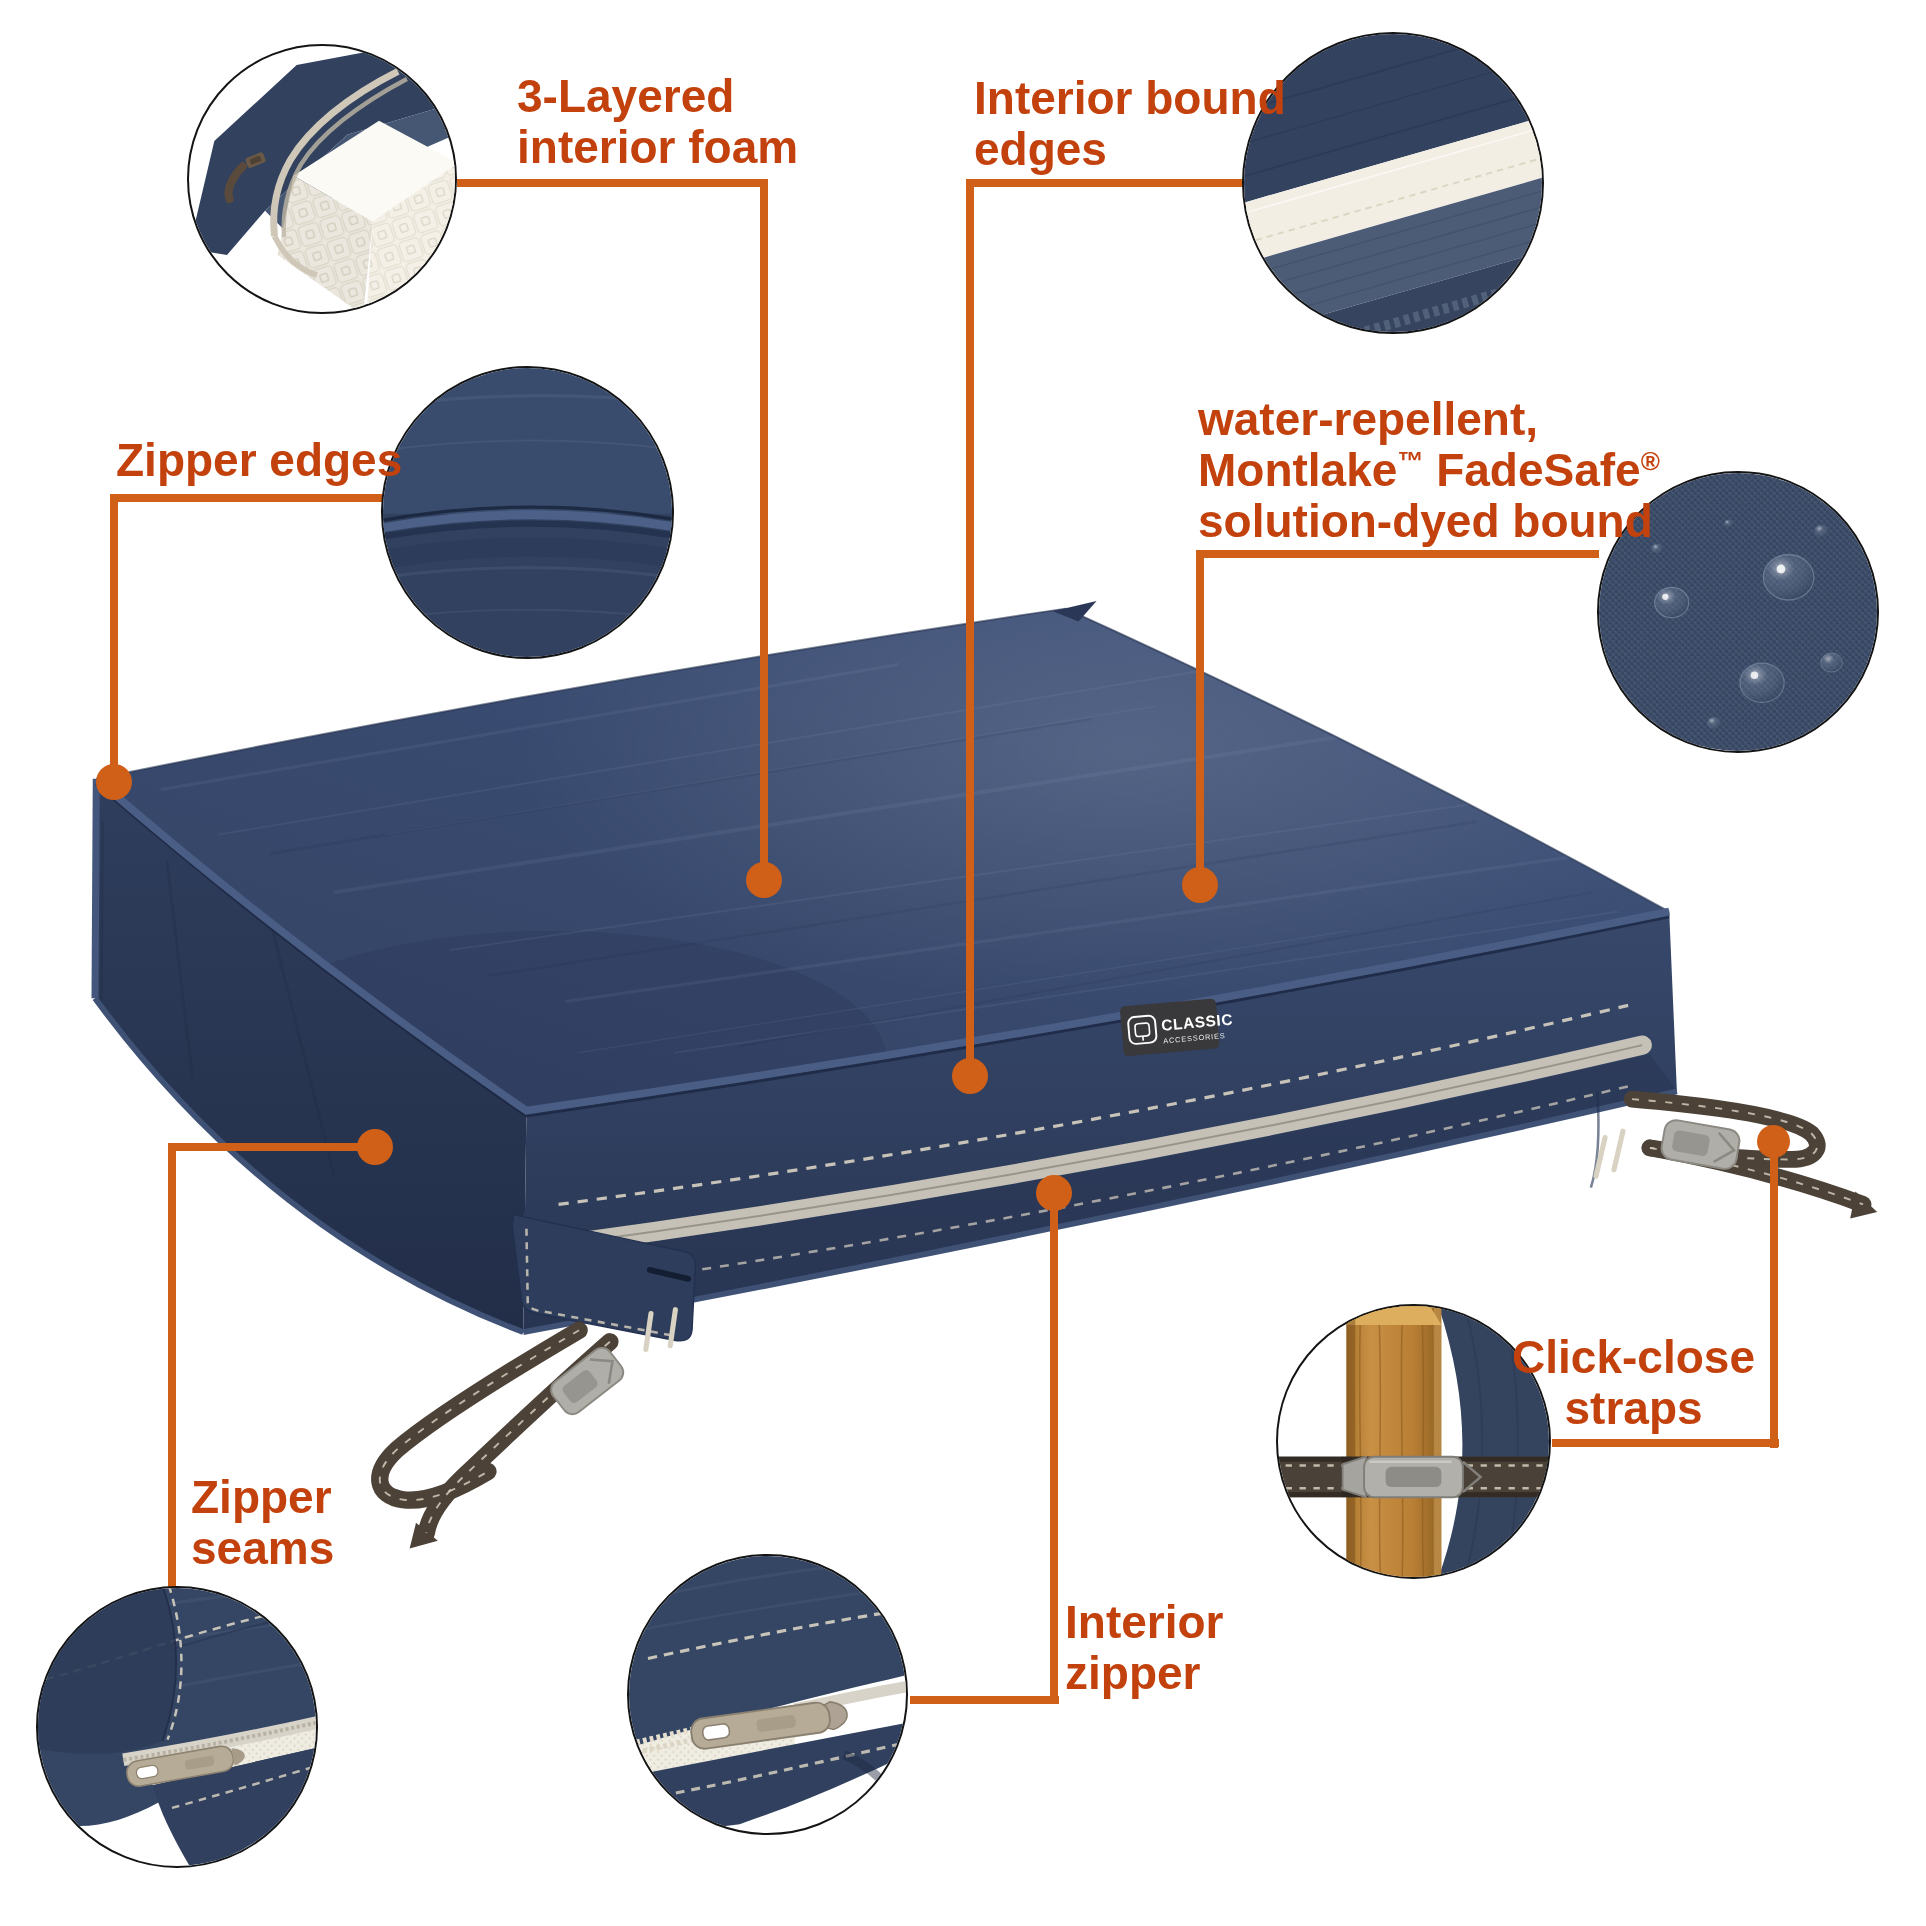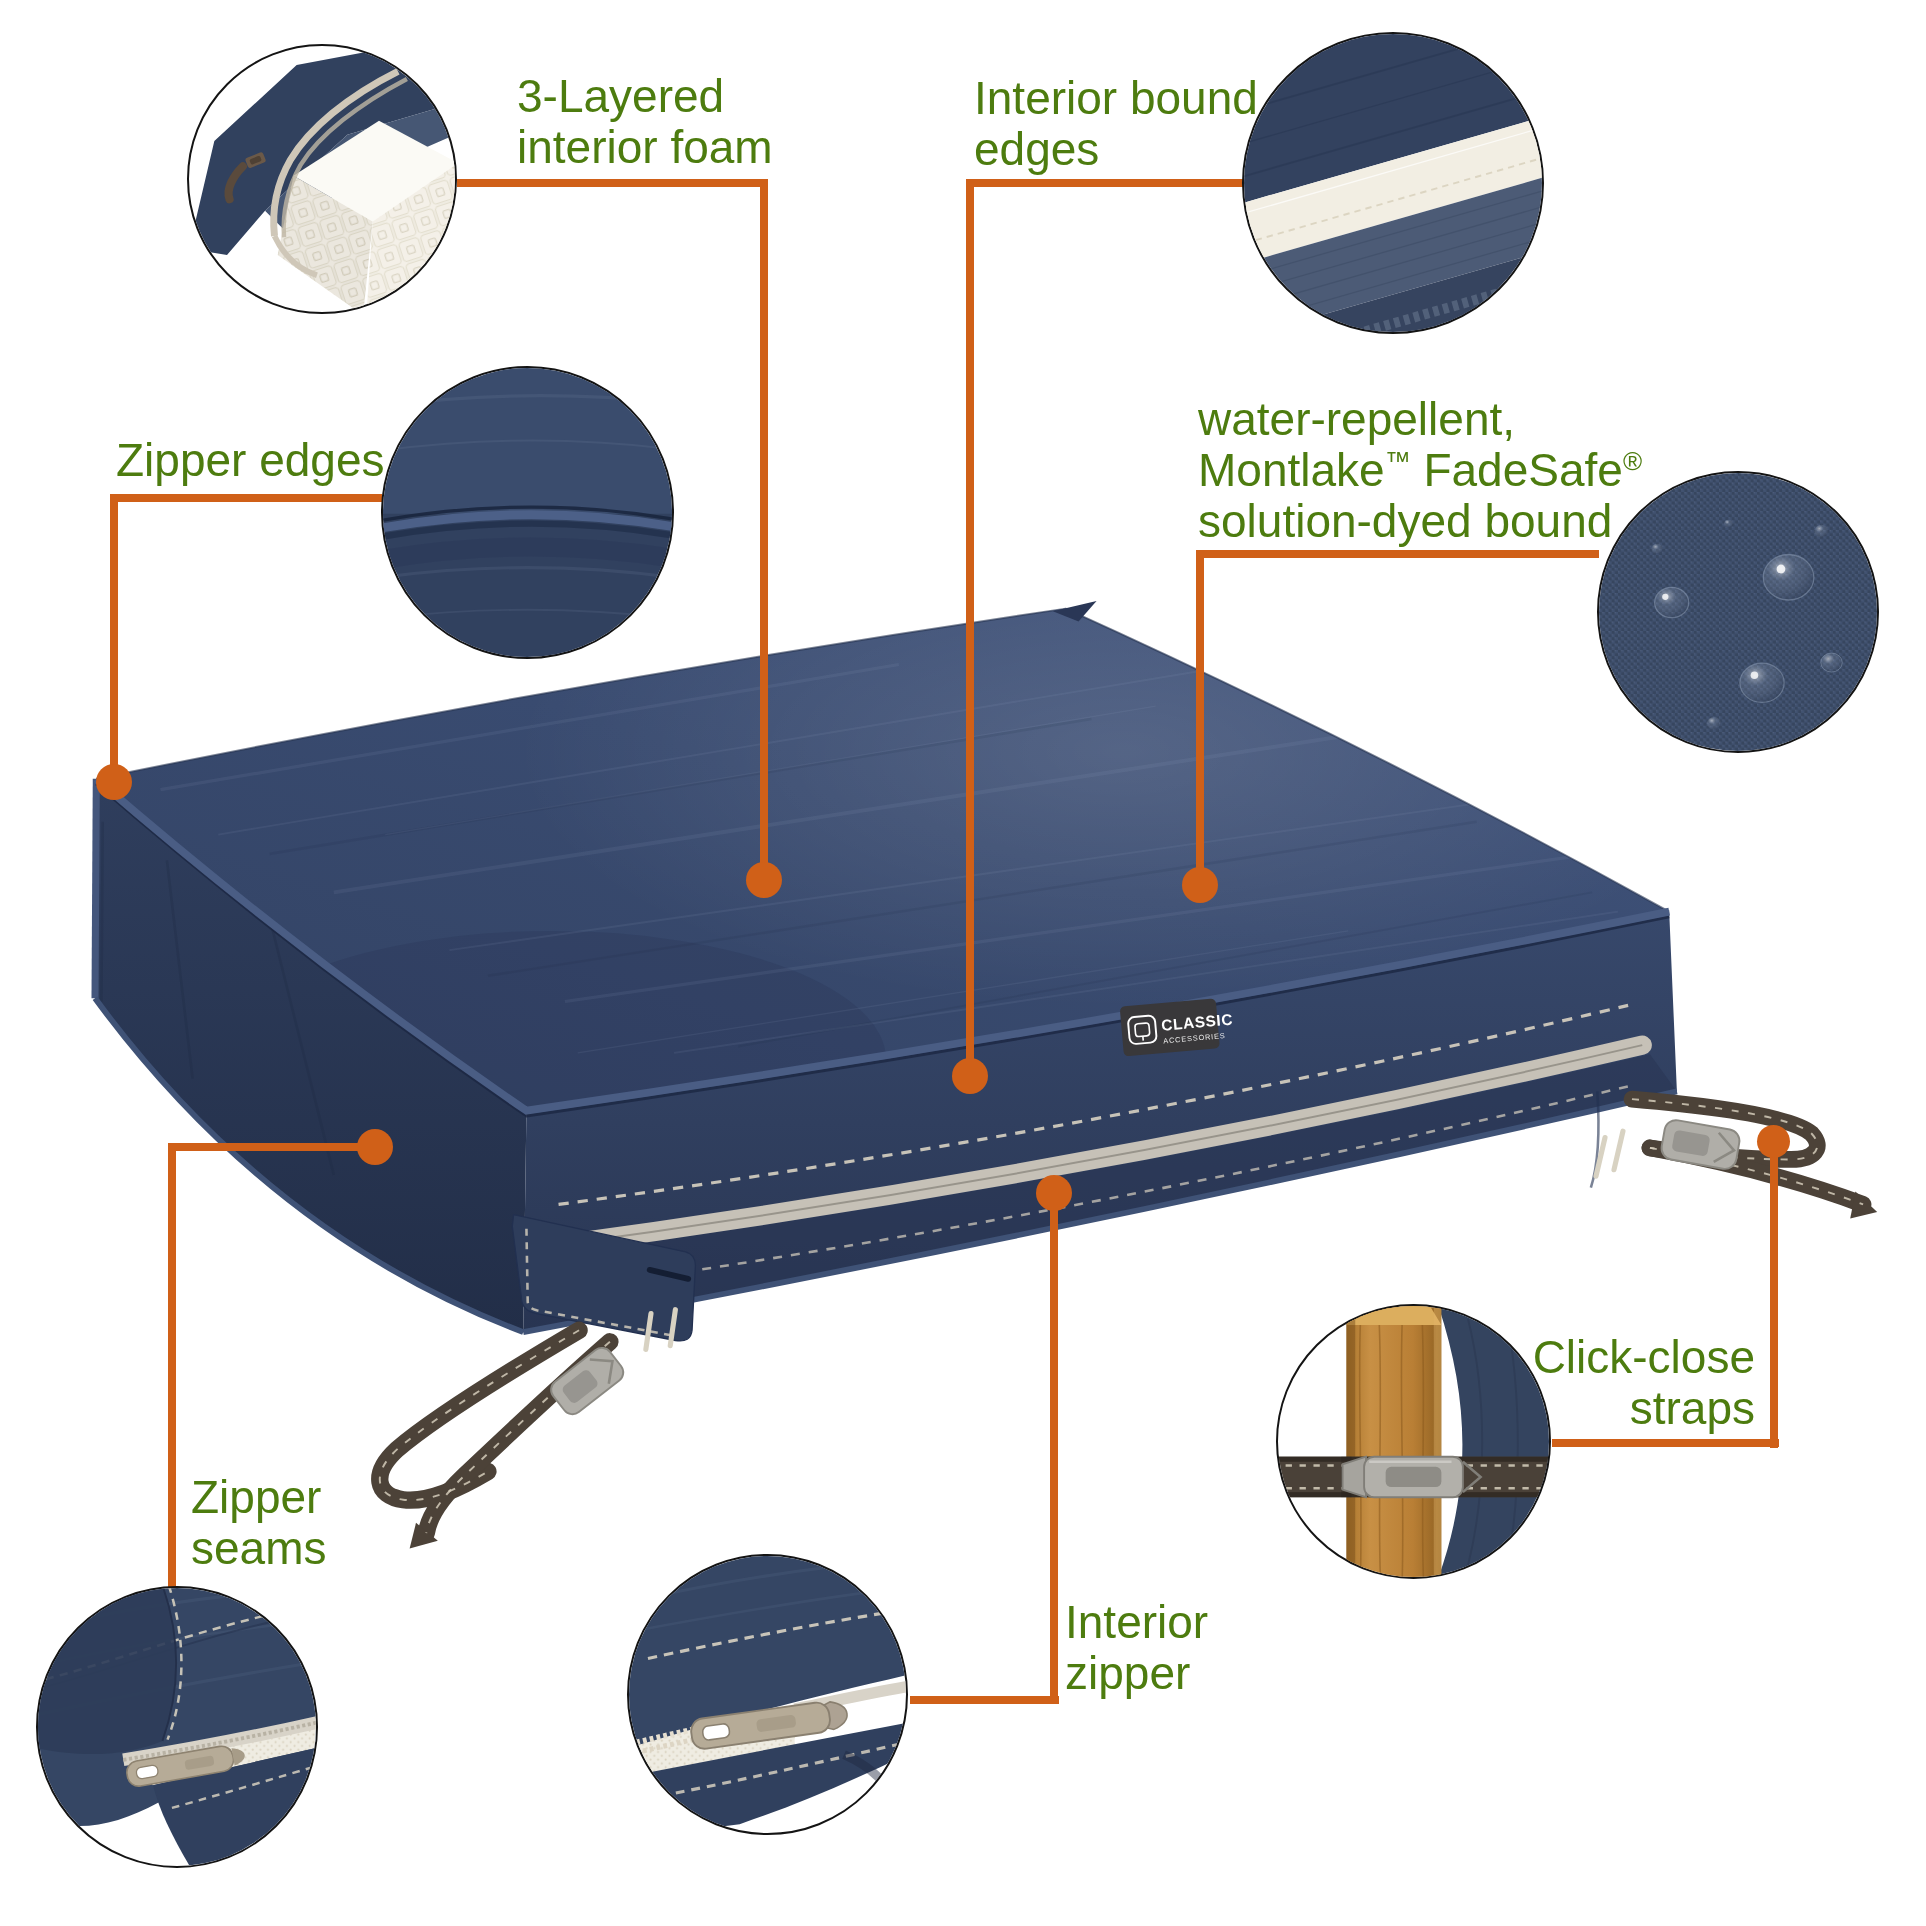--- a/index.html
+++ b/index.html
@@ -6,24 +6,24 @@
   body{width:1926px;height:1926px;overflow:hidden;}
   .stage{position:relative;width:1926px;height:1926px;background:#fff;
          font-family:"Liberation Sans","DejaVu Sans",sans-serif;}
   .art{position:absolute;left:0;top:0;z-index:1;}
   .conn{position:absolute;background:#d06018;z-index:2;}
   .dot{position:absolute;width:36px;height:36px;border-radius:50%;background:#d06018;z-index:3;}
   .dot.small{width:33px;height:33px;}
   .inset{position:absolute;border-radius:50%;border:2.6px solid #141414;overflow:hidden;
          background:#fff;box-sizing:border-box;z-index:4;}
   .inset svg{display:block;width:100%;height:100%;}
-  .label{position:absolute;z-index:5;color:#4d7c0f;font-size:46px;line-height:51px;
-         font-weight:400;white-space:nowrap;}
+  .label{position:absolute;z-index:5;color:#c2410c;font-size:46px;line-height:51px;
+         font-weight:700;white-space:nowrap;}
   .label .sup{font-size:26px;vertical-align:super;line-height:0;}
-  .label.right{text-align:right;}
+  .label.right{text-align:center;}
 </style>
 </head>
 <body>
 
 <div class="stage">
 
   <svg class="art" width="1926" height="1926" viewBox="0 0 3000 3000">
     <defs>
       <linearGradient id="gTop" x1="0" y1="1" x2="1" y2="0">
         <stop offset="0" stop-color="#324263"></stop>

